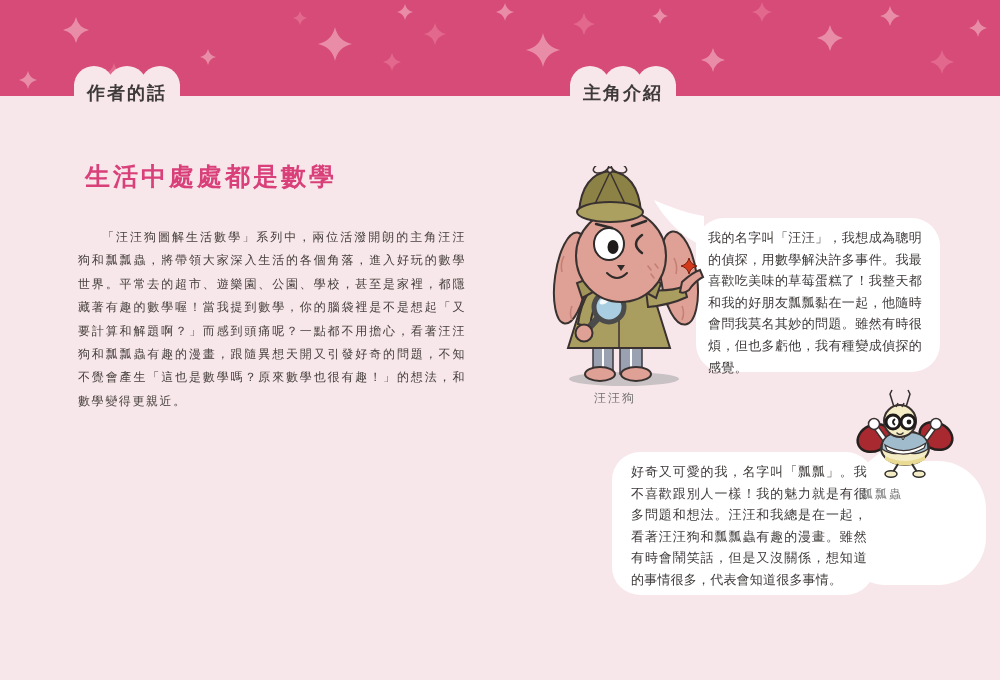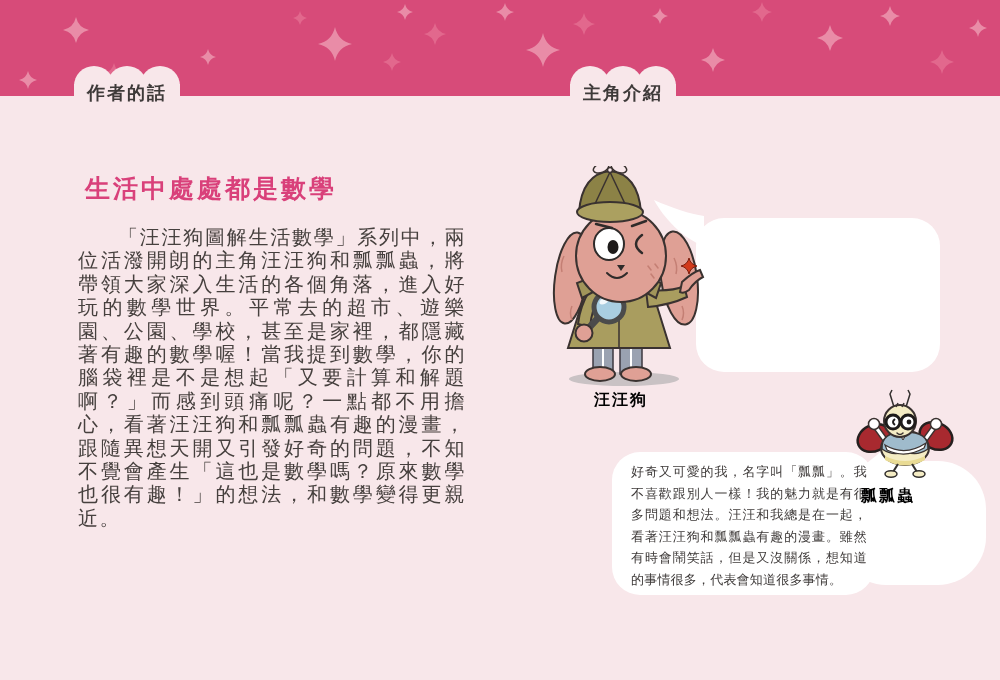--- a/index.html
+++ b/index.html
@@ -11,39 +11,39 @@
   
   .tab{position:absolute;top:66px;height:46px;}
   .tab .bump{position:absolute;top:0;width:40px;height:40px;border-radius:50%;background:#F8E7EA;}
   .tab .base{position:absolute;left:0;right:0;top:18px;height:28px;background:#F8E7EA;border-radius:0 0 16px 16px;}
   .tab .tab-label{position:absolute;left:0;right:0;top:15px;text-align:center;z-index:2;
         font-size:18px;font-weight:bold;letter-spacing:2px;color:#3E3A39;white-space:nowrap;}
   .tab-left{left:74px;width:106px;}
   .tab-right{left:570px;width:106px;}
   .tab .b1{left:0;} .tab .b2{left:33px;} .tab .b3{left:66px;}
   
-  .title{position:absolute;left:85px;top:172px;margin:0;font-size:25px;font-weight:bold;
+  .title{position:absolute;left:85px;top:160px;margin:0;font-size:25px;font-weight:bold;
         letter-spacing:3px;color:#D9407A;white-space:nowrap;}
   .body-text{position:absolute;left:78px;top:226px;width:388px;
         font-family:"Liberation Serif","DejaVu Serif",serif;
-        font-size:20px;line-height:23.4px;letter-spacing:1.6px;
+        font-size:12px;line-height:23.4px;letter-spacing:1.6px;
         color:#46403E;text-align:justify;}
   .body-text p{margin:0 0 18px 0;text-indent:2em;}
   
   .bubble{position:absolute;background:#FFFFFF;}
   .bubble-dog{left:696px;top:218px;width:244px;height:154px;border-radius:28px;}
   .bubble-bug-main{left:612px;top:452px;width:262px;height:143px;border-radius:28px;}
   .bubble-bug-blob{left:838px;top:461px;width:148px;height:124px;border-radius:48px;}
   .bubble-text{position:absolute;font-size:13px;line-height:21.6px;letter-spacing:0.2px;
         color:#3E3A39;text-align:justify;}
   .bubble-text.dog{left:708px;top:227px;width:214px;}
   .bubble-text.bug{left:631px;top:461px;width:236px;}
   .tail{position:absolute;}
   
-  .char-label{position:absolute;font-size:16px;font-weight:bold;letter-spacing:2px;color:#000000;white-space:nowrap;}
+  .char-label{position:absolute;font-size:12px;font-weight:normal;letter-spacing:2px;color:#737373;white-space:nowrap;}
   .label-dog{left:594px;top:390px;}
   .label-bug{left:861px;top:486px;}
   
   .illus{position:absolute;}
   .illus-dog{left:552px;top:166px;}
   .illus-bug{left:848px;top:386px;}
 </style>
 </head>
 <body>
 
@@ -95,20 +95,21 @@
 
   <h1 class="title">生活中處處都是數學</h1>
   <div class="body-text">
     <p>「汪汪狗圖解生活數學」系列中，兩位活潑開朗的主角汪汪狗和瓢瓢蟲，將帶領大家深入生活的各個角落，進入好玩的數學世界。平常去的超市、遊樂園、公園、學校，甚至是家裡，都隱藏著有趣的數學喔！當我提到數學，你的腦袋裡是不是想起「又要計算和解題啊？」而感到頭痛呢？一點都不用擔心，看著汪汪狗和瓢瓢蟲有趣的漫畫，跟隨異想天開又引發好奇的問題，不知不覺會產生「這也是數學嗎？原來數學也很有趣！」的想法，和數學變得更親近。</p>
   </div>
 
   <svg class="tail" style="left:648px;top:192px;" width="62" height="72" viewBox="0 0 62 72">
     <path d="M 6,8 C 24,16 42,22 56,24 L 56,54 C 34,46 16,26 6,8 Z" fill="#FFFFFF"></path>
   </svg>
   <div class="bubble bubble-dog"></div>
+  <div class="bubble-text dog">我的名字叫「汪汪」，我想成為聰明的偵探，用數學解決許多事件。我最喜歡吃美味的草莓蛋糕了！我整天都和我的好朋友瓢瓢黏在一起，他隨時會問我莫名其妙的問題。雖然有時很煩，但也多虧他，我有種變成偵探的感覺。</div>
 
   <div class="bubble bubble-bug-main"></div>
   <div class="bubble bubble-bug-blob"></div>
   <svg class="tail" style="left:853px;top:433px;" width="48" height="44" viewBox="0 0 48 44">
     <path d="M 40,4 Q 26,24 4,36 L 32,40 Q 36,20 40,4 Z" fill="#FFFFFF"></path>
   </svg>
   <div class="bubble-text bug">好奇又可愛的我，名字叫「瓢瓢」。我不喜歡跟別人一樣！我的魅力就是有很多問題和想法。汪汪和我總是在一起，看著汪汪狗和瓢瓢蟲有趣的漫畫。雖然有時會鬧笑話，但是又沒關係，想知道的事情很多，代表會知道很多事情。</div>
 
   <svg class="illus illus-dog" width="172" height="224" viewBox="0 0 172 224">
 

